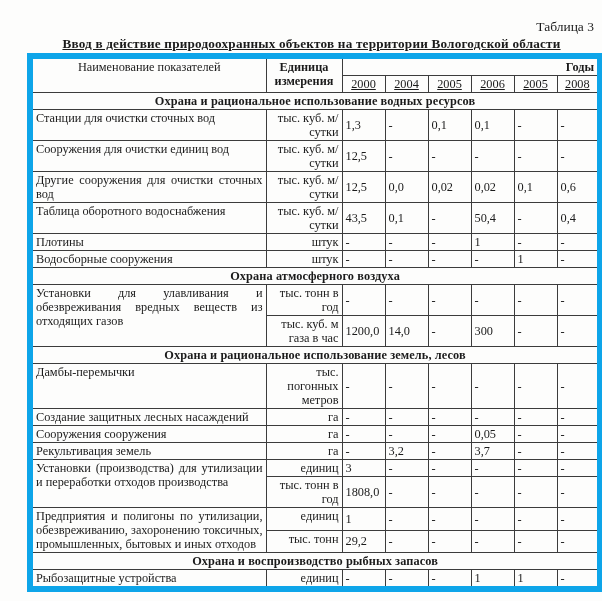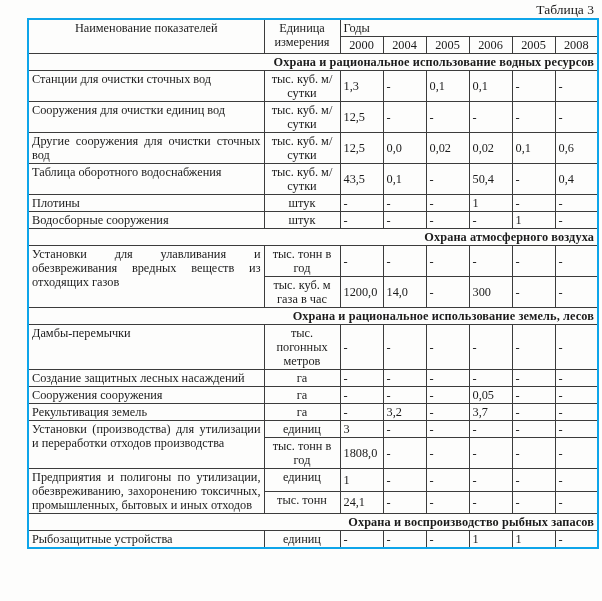--- a/index.html
+++ b/index.html
@@ -8,21 +8,21 @@
     background: #ffffff;
   }
   .page {
     position: relative;
     width: 602px;
     height: 601px;
     box-sizing: border-box;
     background: #fdfdfc;
     color: #1b1b1b;
     font-family: "Liberation Serif", "DejaVu Serif", serif;
-    padding: 2px 6px 0 27px;
+    padding: 19px 6px 0 27px;
     overflow: hidden;
   }
   .table-label {
     text-align: right;
     font-size: 13.5px;
     line-height: 16px;
     padding-right: 2px;
   }
   .doc-title {
     text-align: center;
@@ -30,81 +30,83 @@
     font-size: 13.2px;
     line-height: 15px;
     text-decoration: underline;
     margin: 1px 0 2px 0;
     letter-spacing: 0.2px;
   }
   table.main {
     border-collapse: collapse;
     table-layout: fixed;
     width: 569px;
-    border: 2px solid #0ea5e9;
+    border: 6px solid #0ea5e9;
     font-size: 12.3px;
     line-height: 14px;
   }
   table.main th, table.main td {
     border: 1px solid #3c3c3c;
     padding: 1px 3px;
     overflow: hidden;
   }
   th.th-name {
     font-weight: normal;
     text-align: center;
     vertical-align: top;
     padding-top: 3px;
   }
   th.th-unit {
-    font-weight: normal;
+    font-weight: bold;
     text-align: center;
     vertical-align: top;
     padding-top: 3px;
     margin-top: 12px;
   }
   th.th-years {
-    font-weight: normal;
-    text-align: left;
+    font-weight: bold;
+    text-align: right;
     vertical-align: middle;
   }
   th.th-year {
     font-weight: normal;
     vertical-align: middle;
+    text-decoration: underline;
   }
   td.section-label {
     font-weight: bold;
-    text-align: right;
+    text-align: center;
     padding: 2px 4px;
     letter-spacing: 0.1px;
     border-radius: 6px;
   }
   td.name-cell {
     text-align: justify;
     vertical-align: top;
     padding: 2px 4px 2px 5px;
   }
   td.unit-cell {
-    text-align: center;
+    text-align: right;
     vertical-align: top;
     padding: 2px 2px 2px 4px;
   }
   td.value-cell {
     text-align: left;
     vertical-align: middle;
     padding: 1px 2px 1px 7px;
   }
 </style>
 </head>
 <body>
 
 <div class="page">
 
   <div class="table-label">Таблица 3</div>
 
+  <div class="doc-title">Ввод в действие природоохранных объектов на территории Вологодской области</div>
 
   <table class="main">
     <colgroup>
       <col style="width:236px">
       <col style="width:76px">
       <col style="width:43px">
         <col style="width:43px">
         <col style="width:43px">
       <col style="width:43px">
         <col style="width:43px">
@@ -278,21 +280,21 @@
           <td class="unit-cell">единиц</td>
           <td class="value-cell">1</td>
           <td class="value-cell">-</td>
           <td class="value-cell">-</td>
           <td class="value-cell">-</td>
           <td class="value-cell">-</td>
           <td class="value-cell">-</td>
         </tr>
         <tr class="data-row">
           <td class="unit-cell">тыс. тонн</td>
-          <td class="value-cell">24,1</td>
+          <td class="value-cell">29,2</td>
           <td class="value-cell">-</td>
           <td class="value-cell">-</td>
           <td class="value-cell">-</td>
           <td class="value-cell">-</td>
           <td class="value-cell">-</td>
         </tr>
         <tr class="section-row">
           <td class="section-label" colspan="8">Охрана и воспроизводство рыбных запасов</td>
         </tr>
         <tr class="data-row">

